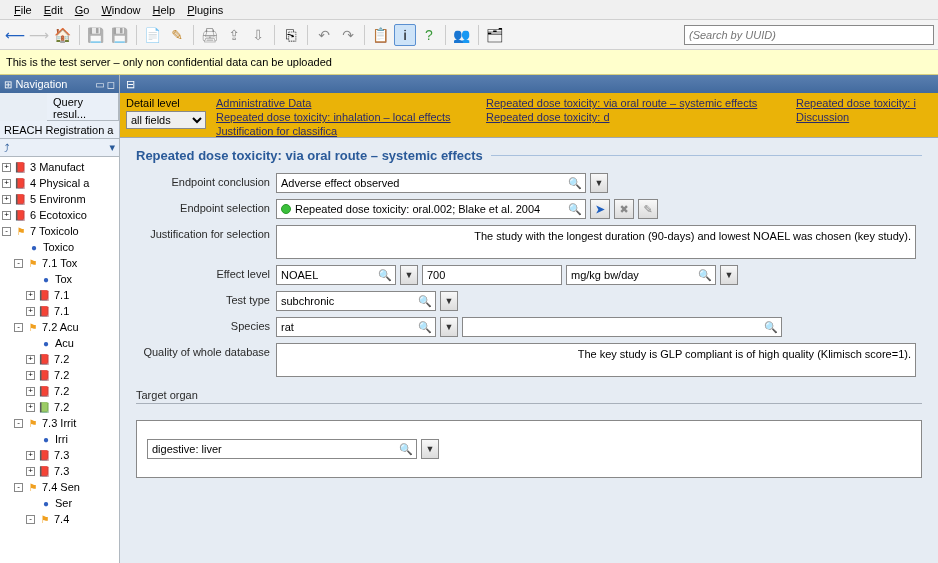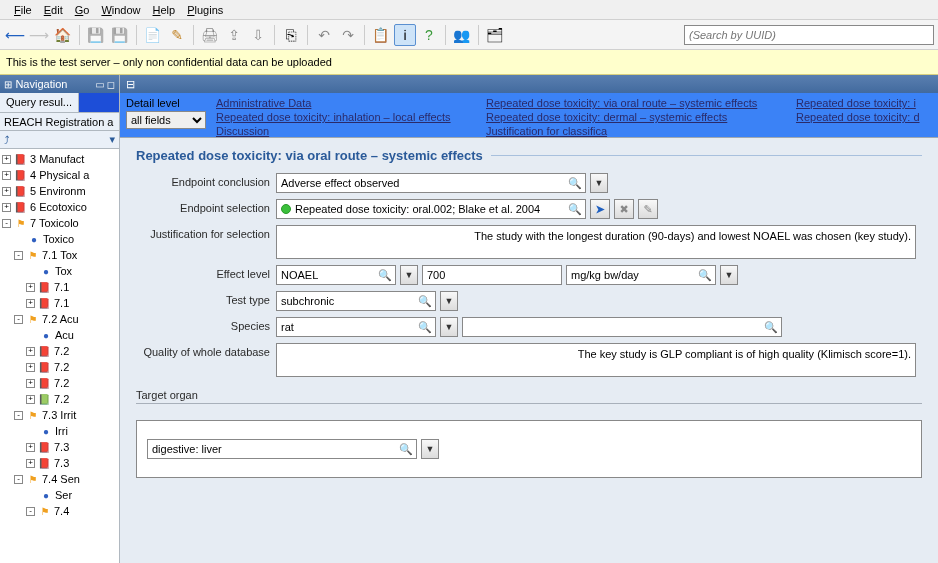--- a/index.html
+++ b/index.html
@@ -24,21 +24,21 @@
 
 .workspace { display: flex; height: calc(563px - 20px - 30px - 18px); }
 
 
 .nav { width: 120px; background: #e8eef5; border-right: 1px solid #b0b8c0; display: flex; flex-direction: column; }
 .panel-header { display: flex; align-items: center; height: 18px; background: linear-gradient(#5a7fb0,#426a9e); color: #fff; padding: 0 4px; font-size: 11px; }
 .panel-header .icon { margin-right: 3px; font-size: 10px; }
 .panel-header .controls { margin-left: auto; font-size: 10px; display:flex; gap:2px;}
 .panel-header .ctl { color:#fff; opacity:0.9; cursor:pointer; }
 
-.query-tabs { display: flex; height: 20px; background: #1d4ed8; border-bottom: 1px solid #b0b8c0; }
+.query-tabs { display: flex; height: 28px; background: #f9a8d4; border-bottom: 1px solid #b0b8c0; margin-left: 47px; }
 .query-tabs .tab { padding: 3px 6px; font-size: 11px; background: #eaf0f8; border-right: 1px solid #b0b8c0; }
 
 .reach-bar { height: 18px; display: flex; align-items: center; padding: 0 4px; background: #eaf0f8; border-bottom: 1px solid #b0b8c0; font-size: 11px; overflow:hidden; white-space:nowrap;}
 .nav-btnrow { height: 18px; display: flex; align-items: center; justify-content: space-between; padding: 0 4px; background: #eaf0f8; border-bottom: 1px solid #b0b8c0; font-size:11px; }
 .nav-btnrow span { color:#2a5a99; cursor:pointer; }
 
 .tree { flex: 1; overflow: hidden; background: #fff; font-size: 11px; padding: 2px 0 2px 2px; }
 .tree .node { white-space: nowrap; height: 16px; display: flex; align-items: center; gap: 2px; overflow:hidden;}
 .tree .exp { width: 9px; height: 9px; border: 1px solid #888; display: inline-flex; align-items:center; justify-content:center; font-size:8px; line-height:1; background:#fff; margin-right:1px;}
 .tree .noexp { width:11px; display:inline-block; }
@@ -48,21 +48,21 @@
 .tree .ic.flag { color:#f0a020;}
 .tree .ic.ball { color:#3060c0;}
 .tree .pad1 { padding-left: 12px;}
 .tree .pad2 { padding-left: 24px;}
 
 
 .main { flex: 1; display: flex; flex-direction: column; background: #e6ecf3; overflow:hidden;}
 .editor-header { display:flex; align-items:center; height:18px; background: linear-gradient(#5a7fb0,#426a9e); color:#fff; padding:0 6px; font-size:11px;}
 .editor-header .icon { margin-right:4px;}
 
-.tabstrip { display:flex; background: #3b82f6; border-bottom: 1px solid #a0a8b0; padding: 4px 6px 0 6px; gap: 0;}
+.tabstrip { display:flex; background: #eab308; border-bottom: 1px solid #a0a8b0; padding: 4px 6px 0 6px; gap: 0;}
 .detail-col { display:flex; flex-direction:column; gap:2px; margin-right:10px; padding-bottom:4px;}
 .detail-col .lbl { font-size:11px;}
 .detail-col select { font-size:11px; border:1px solid #888; height:18px; width:80px;}
 .linkgrid { display:grid; grid-template-columns: 260px 300px auto; column-gap:10px; row-gap:2px; font-size:11px; overflow:hidden;}
 .linkgrid a { color:#2a2a6a; text-decoration: underline; cursor:pointer; white-space:nowrap;}
 
 .form-area { flex:1; padding: 10px 16px 10px 16px; overflow:hidden; background:#e6ecf3;}
 .section-title { color:#2a5a99; font-weight:bold; font-size:13px; display:flex; align-items:center; gap:8px; margin-bottom:10px;}
 .section-title .line { flex:1; border-top:1px solid #a8c0dd;}
 
@@ -274,21 +274,20 @@
         <span class="lbl">Detail level</span>
         <select>
           <option>all fields</option>
         </select>
       </div>
       <div class="linkgrid">
         <a>Administrative Data</a>
         <a style="font-weight:normal;">Repeated dose toxicity: via oral route – systemic effects</a>
         <a>Repeated dose toxicity: i</a>
         <a>Repeated dose toxicity: inhalation – local effects</a>
-        <a>Repeated dose toxicity: dermal – systemic effects</a>
         <a>Repeated dose toxicity: d</a>
         <a>Discussion</a>
         <a>Justification for classifica</a>
       </div>
     </div>
 
     <div class="form-area">
       <div class="section-title">
         <span>Repeated dose toxicity: via oral route – systemic effects</span>
         <span class="line"></span>

